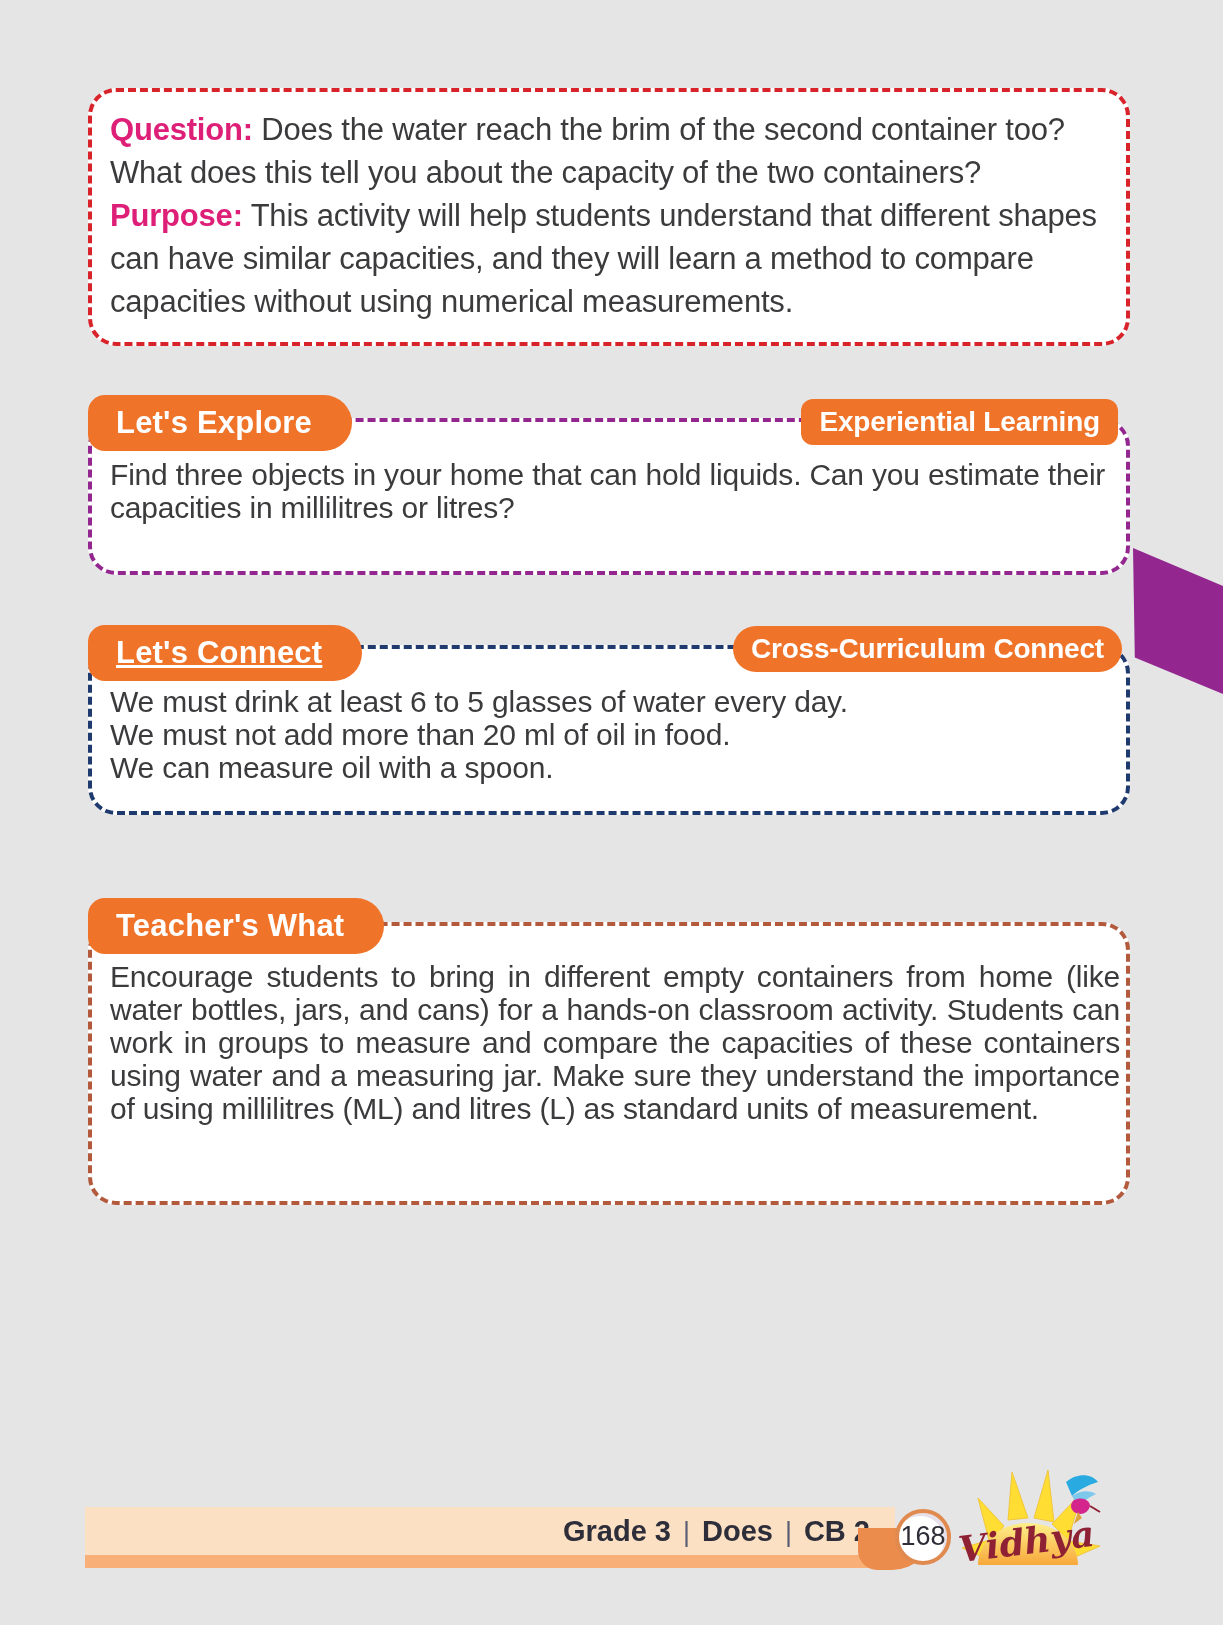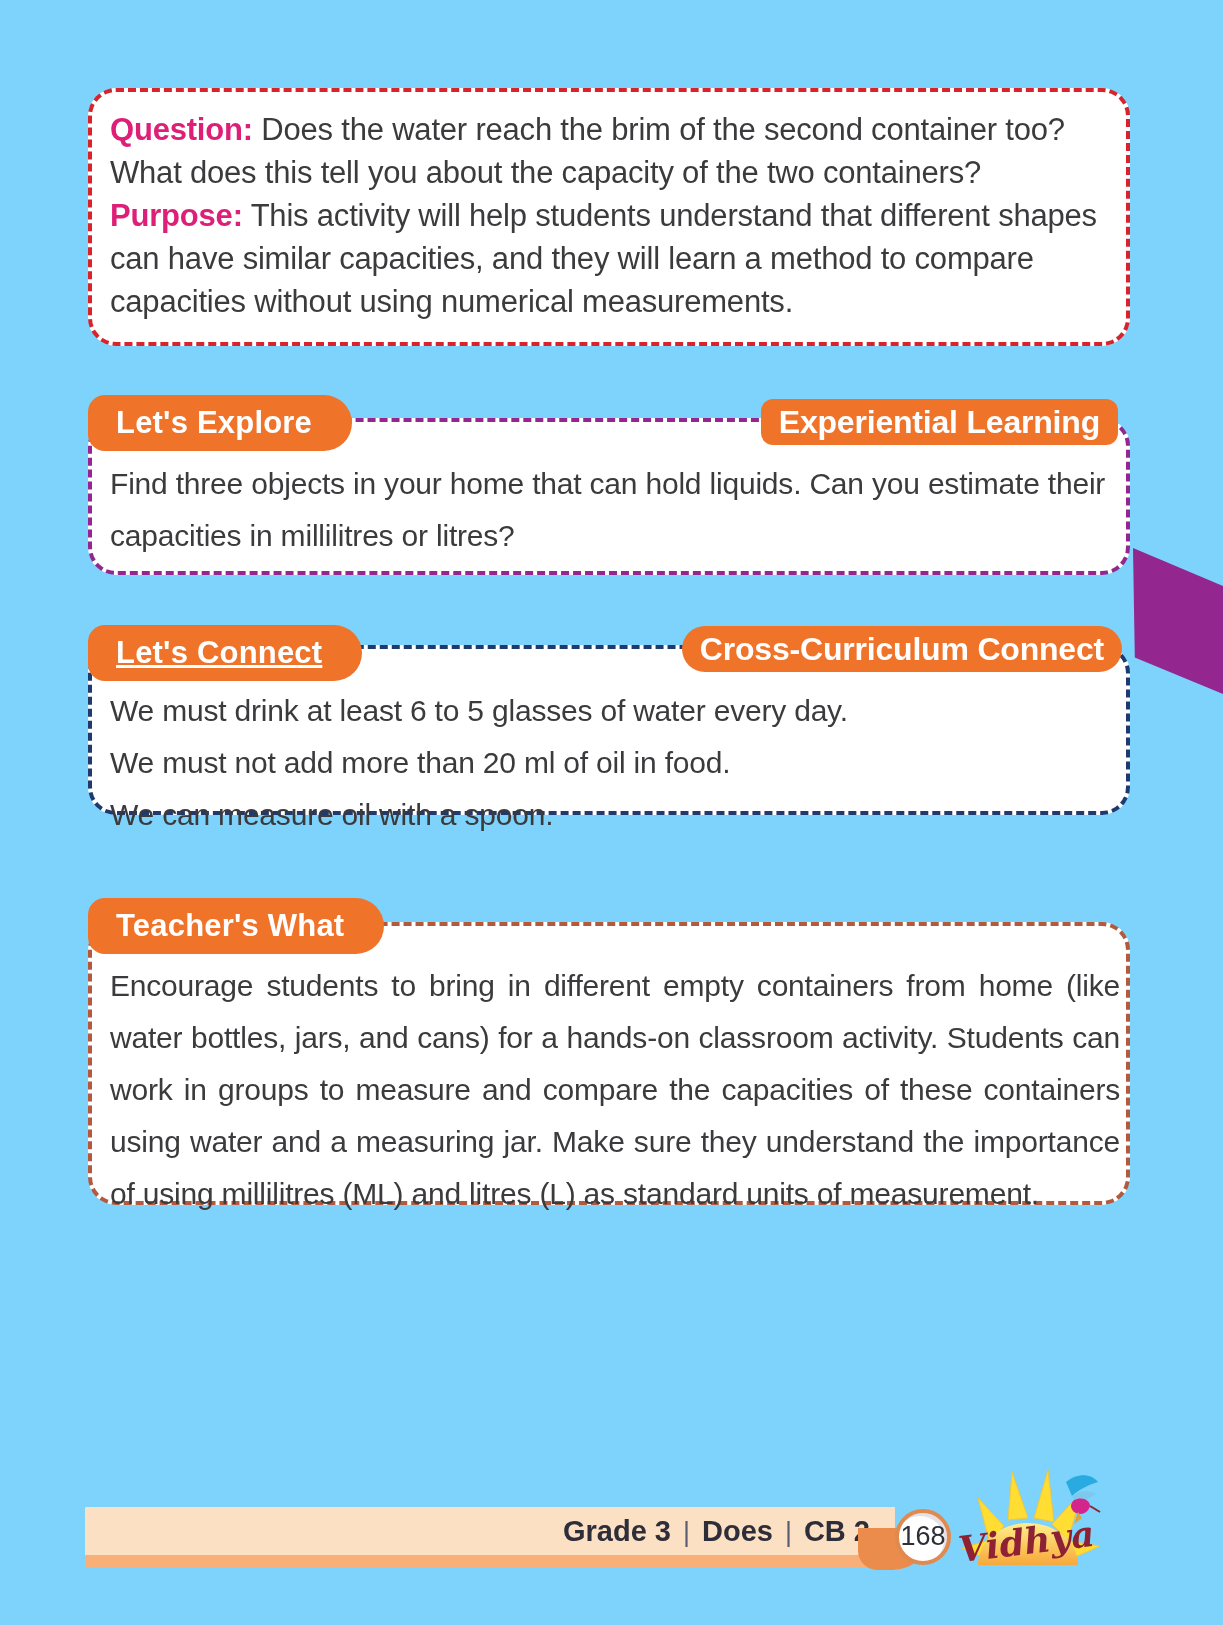--- a/index.html
+++ b/index.html
@@ -1,17 +1,17 @@
 <!DOCTYPE html>
 <html><head>
 <meta charset="utf-8">
 <style>
   html,body{margin:0;padding:0;background:#ffffff;}
   .page{
-    position:relative;width:1223px;height:1625px;background:#7dd3fc;overflow:hidden;
+    position:relative;width:1223px;height:1625px;background:#e5e5e5;overflow:hidden;
     font-family:"Liberation Sans","DejaVu Sans",sans-serif;color:#3b3a3c;
   }
 
   
   .dashed-box{position:absolute;box-sizing:border-box;border-radius:28px;background:#fff;}
   .q-box{left:88px;top:88px;width:1042px;height:258px;border:4px dashed #d8232a;padding:16px 18px 0 18px;}
   .q-box p{margin:0;font-size:31px;line-height:43px;letter-spacing:-0.2px;}
   .label-pink{color:#de1f78;font-weight:bold;}
 
   .explore-box{left:88px;top:418px;width:1042px;height:157px;border:4px dashed #93278f;text-decoration:underline;}
@@ -23,27 +23,27 @@
     position:absolute;left:-4px;height:56px;line-height:56px;background:#f0732a;color:#ffffff;
     font-weight:bold;font-size:31px;padding:0 40px 0 28px;border-radius:18px 30px 30px 18px;
     letter-spacing:0.2px;white-space:nowrap;z-index:3;
   }
   .explore-box .badge{top:-27px;}
   .connect-box .badge{top:-24px;text-decoration:underline;}
   .note-box .badge{top:-28px;}
 
   .tag{
     position:absolute;height:46px;line-height:46px;background:#f0732a;color:#ffffff;
-    font-weight:bold;font-size:32px;padding:0 18px;border-radius:12px;letter-spacing:-0.2px;
+    font-weight:bold;font-size:28px;padding:0 18px;border-radius:12px;letter-spacing:-0.2px;
     white-space:nowrap;z-index:3;
   }
   .explore-box .tag{right:8px;top:-23px;}
   .connect-box .tag{right:4px;top:-23px;border-radius:23px;}
 
-  .panel-text{position:absolute;left:18px;right:6px;top:36px;font-size:30px;line-height:52px;letter-spacing:-0.2px;}
+  .panel-text{position:absolute;left:18px;right:6px;top:36px;font-size:30px;line-height:33px;letter-spacing:-0.2px;}
   .panel-text p{margin:0;}
   .note-text{text-align:justify;top:34px;}
 
   
   .side-tab{
     position:absolute;left:1133px;top:548px;width:90px;height:146px;background:#93278f;
     clip-path:polygon(0% 0%,100% 26%,100% 100%,2% 75%);
   }
 
   

